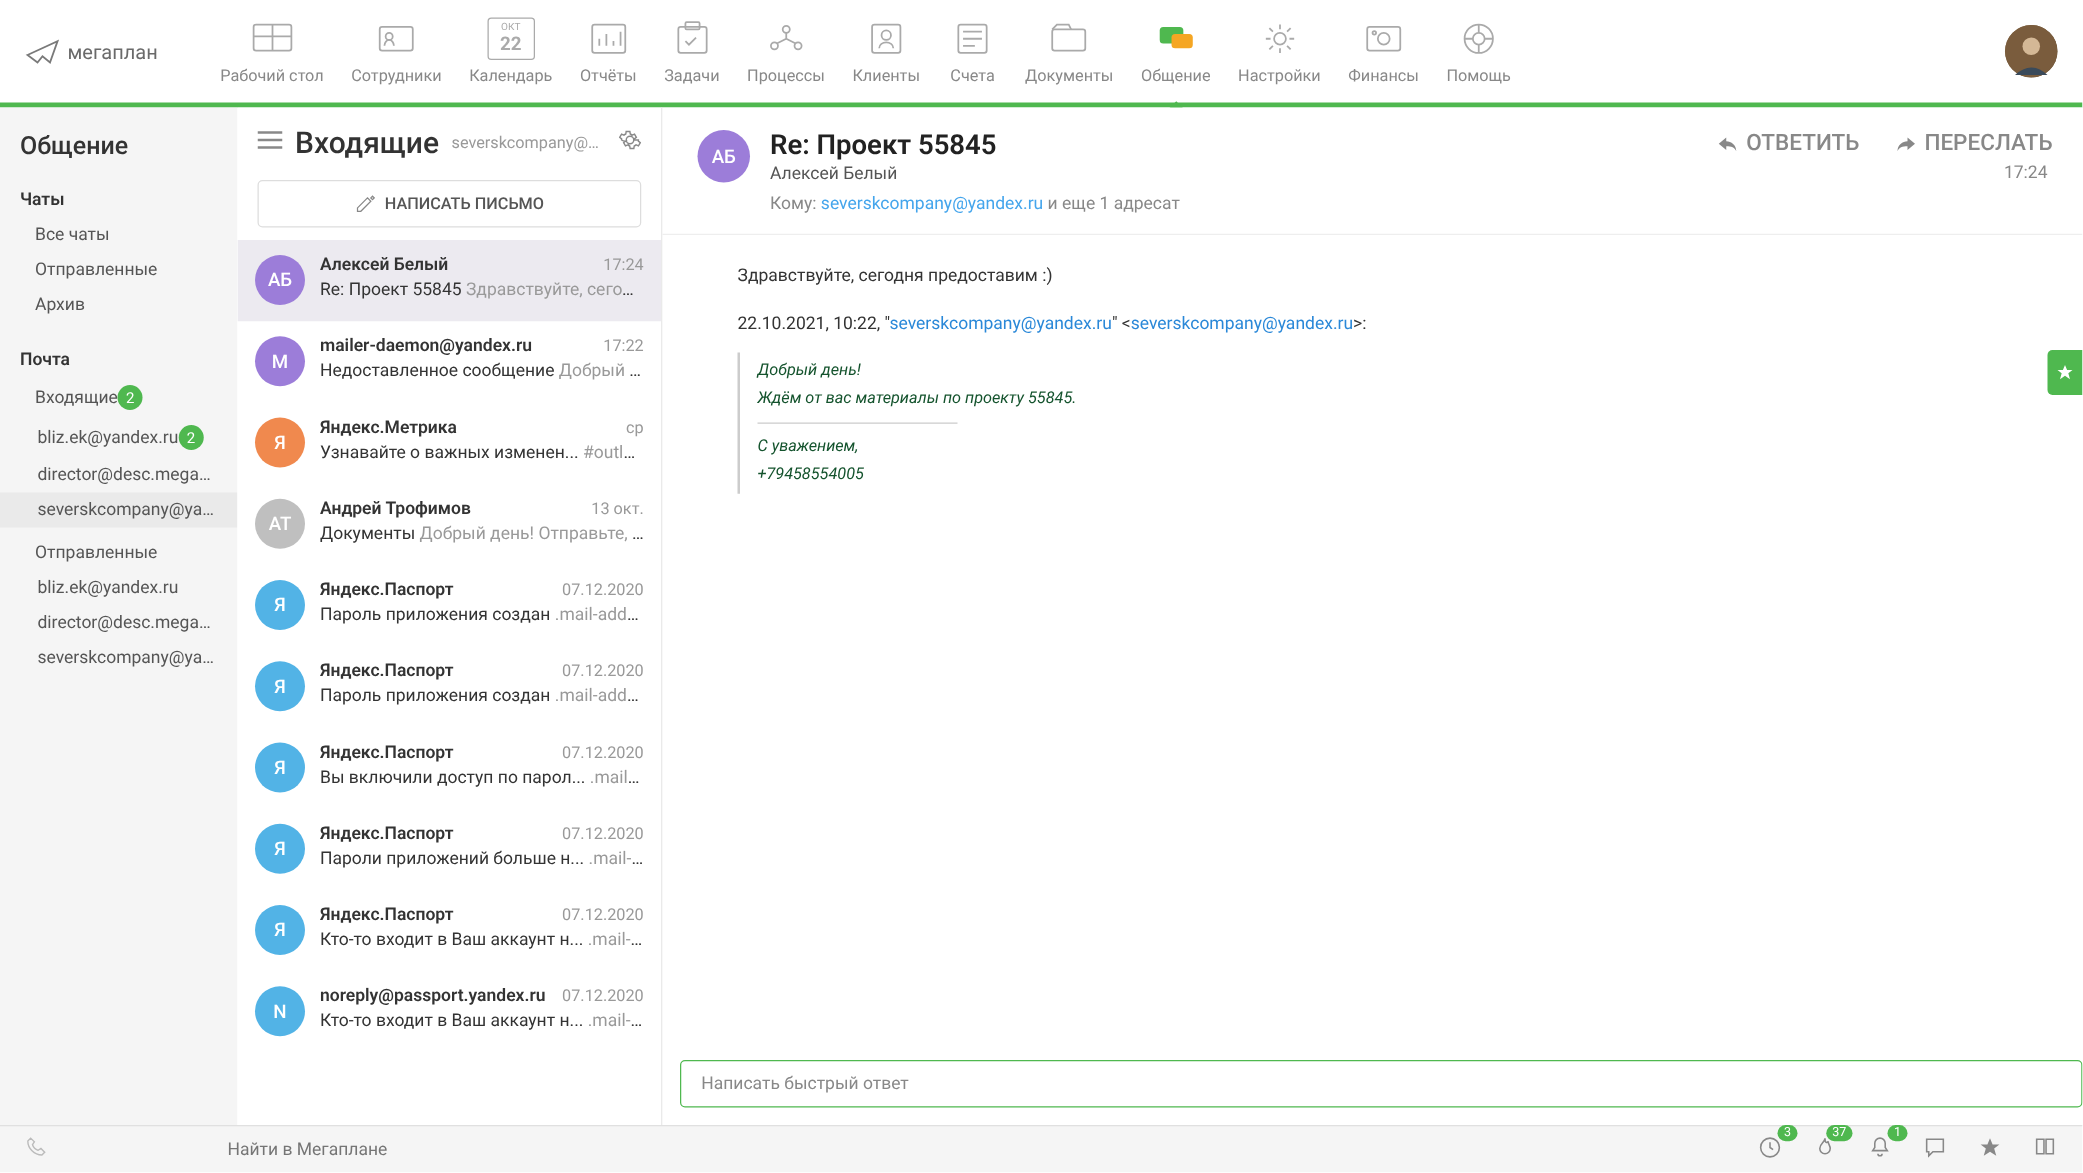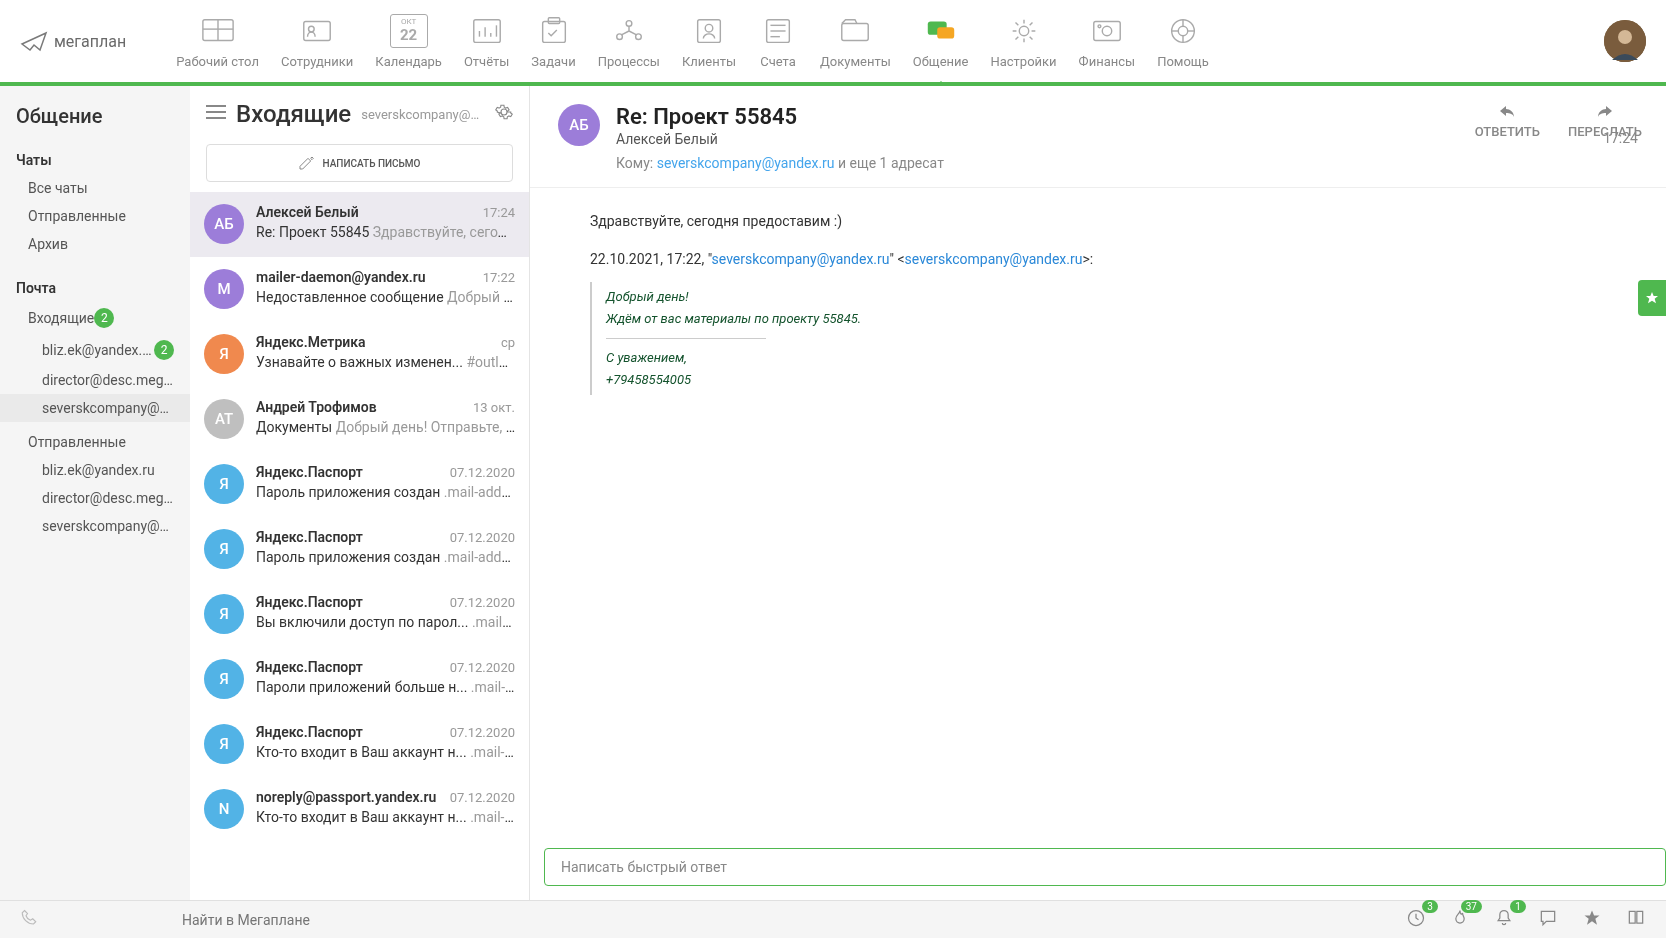--- a/index.html
+++ b/index.html
@@ -19,46 +19,46 @@
 
 
 .main { display: flex; height: calc(100% - 86px - 38px); }
 
 
 .sidebar { width: 190px; background: #f5f5f5; padding: 18px 0; overflow-y: auto; }
 .sidebar-title { font-size: 20px; font-weight: 500; color: #333; padding: 0 16px 14px; }
 .sidebar-section { font-size: 14px; font-weight: 600; color: #333; padding: 10px 16px 6px; }
 .sidebar-item { display: flex; align-items: center; justify-content: flex-start; padding: 6px 16px 6px 28px; font-size: 14px; color: #555; cursor: pointer; white-space: nowrap; overflow: hidden; }
 .sidebar-item.selected { background: #eaeaea; }
-.sidebar-subitem { padding-left: 42px; }
+.sidebar-subitem { padding-left: 30px; }
 .badge { background: #4fb84f; color: #fff; border-radius: 10px; min-width: 20px; height: 20px; font-size: 12px; display: inline-flex; align-items: center; justify-content: center; padding:0 6px; }
 
 
 .mail-list { width: 340px; border-right: 1px solid #e4e4e4; display: flex; flex-direction: column; background:#fff; }
 .mail-list-header { display: flex; align-items: center; padding: 14px 16px 10px; gap: 10px; }
 .burger { cursor: pointer; }
 .mail-list-title { font-size: 24px; font-weight: 500; color: #333; }
 .mail-list-account { font-size: 13px; color: #999; flex:1; overflow: hidden; text-overflow: ellipsis; white-space: nowrap; }
 .gear { cursor: pointer; color: #888; }
-.compose-btn { margin: 6px 16px 10px; border: 1px solid #ddd; border-radius: 4px; padding: 10px; display: flex; align-items: center; justify-content: center; gap: 8px; cursor: pointer; font-size: 10px; color: #555; font-weight: 500; text-align: right; }
+.compose-btn { margin: 6px 16px 10px; border: 1px solid #ddd; border-radius: 4px; padding: 10px; display: flex; align-items: center; justify-content: center; gap: 8px; cursor: pointer; font-size: 13px; color: #555; font-weight: 500; text-align: right; }
 .mail-items { flex:1; overflow-y: auto; }
 .mail-item { display: flex; padding: 12px 14px; gap: 12px; cursor: pointer; border-bottom: 1px solid transparent; }
 .mail-item.selected { background: #eceaf0; }
 .mail-avatar { width: 40px; height: 40px; border-radius: 50%; display: flex; align-items: center; justify-content: center; font-size: 15px; font-weight: 500; color: #fff; flex-shrink: 0; }
 .mail-content { flex:1; overflow: hidden; }
 .mail-row1 { display: flex; justify-content: space-between; align-items: baseline; }
 .mail-sender { font-size: 14px; font-weight: 600; color: #333; white-space: nowrap; overflow:hidden; text-overflow:ellipsis; }
 .mail-time { font-size: 13px; color: #999; flex-shrink:0; margin-left:8px; }
 .mail-row2 { font-size: 14px; color: #333; white-space: nowrap; overflow:hidden; text-overflow:ellipsis; margin-top:4px; }
 .mail-row2 .preview { color: #999; }
 
 
 .reader { flex:1; display:flex; flex-direction:column; position:relative; background:#fff; }
 .reader-actions { position:absolute; top: 18px; right: 24px; display:flex; gap:28px; }
-.reader-action { display:flex; align-items:center; gap:6px; color:#888; font-size:13px; font-weight:500; cursor:pointer;flex-direction:column; }
+.reader-action { display:flex; align-items:center; gap:6px; color:#888; font-size:18px; font-weight:500; cursor:pointer; }
 .reader-header { display:flex; padding: 18px 28px 16px; border-bottom:1px solid #eee; gap:16px; }
 .reader-avatar { width:42px; height:42px; border-radius:50%; background:#9c7dd9; display:flex; align-items:center; justify-content:center; color:#fff; font-size:15px; font-weight:500; }
 .reader-meta { flex:1; }
 .reader-subject { font-size:22px; font-weight:600; color:#222; }
 .reader-from { font-size:14px; color:#555; margin-top:2px; }
 .reader-to { font-size:14px; color:#888; margin-top:8px; }
 .reader-to a { color:#44a5ec; text-decoration:none; }
 .reader-time { font-size:14px; color:#888; align-self:center; }
 .reader-body { padding: 22px 60px; flex:1; overflow-y:auto; font-size:14px; color:#333; line-height:1.7; }
 .reader-body .quote-meta { margin-top:14px; }
@@ -435,21 +435,21 @@
           <span>Кому:</span>
           <a href="#">severskcompany@yandex.ru</a>
           <span>и еще 1 адресат</span>
         </div>
       </div>
       <div class="reader-time">17:24</div>
     </div>
     <div class="reader-body">
       <div>Здравствуйте, сегодня предоставим :)</div>
       <div class="quote-meta">
-        <span>22.10.2021, 17:22,</span>
+        <span>22.10.2021, 10:22,</span>
         "<a href="#">severskcompany@yandex.ru</a>"
         &lt;<a href="#">severskcompany@yandex.ru</a>&gt;:
       </div>
       <div class="quote">
         <div>Добрый день!</div>
         <div>Ждём от вас материалы по проекту 55845.</div>
         <hr class="quote-div">
         <div>С уважением,</div>
         <div>+79458554005</div>
       </div>

